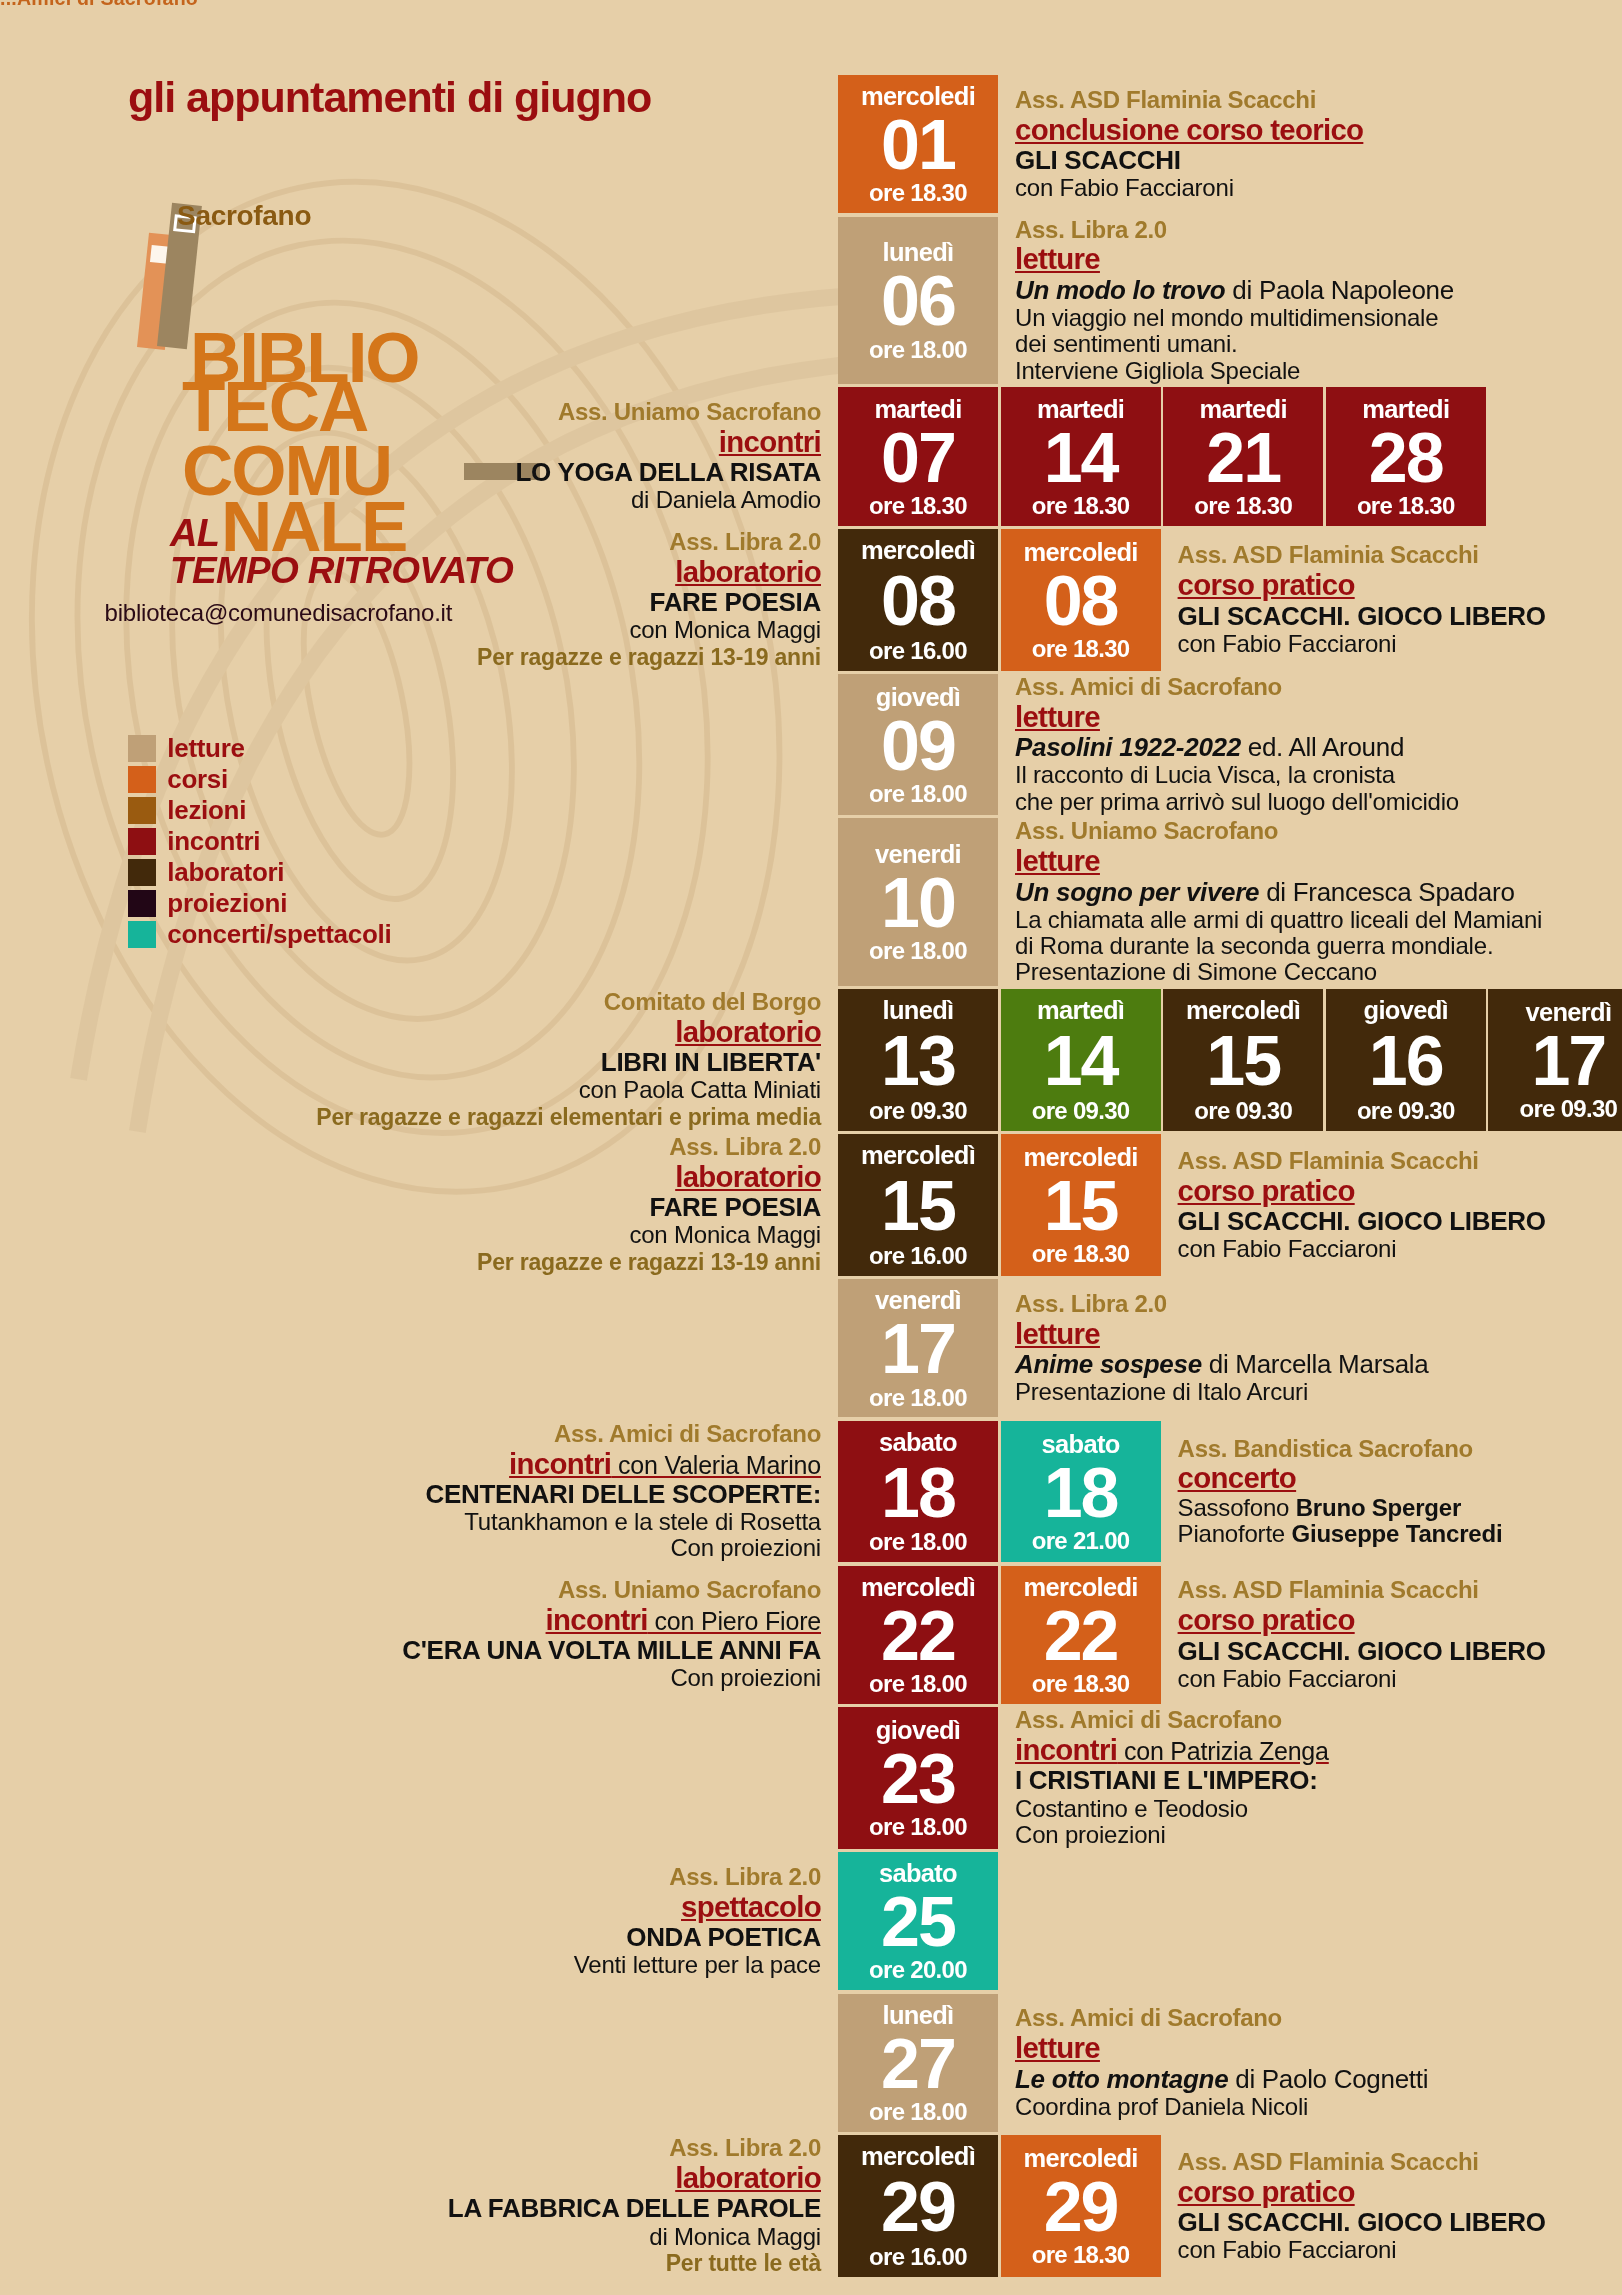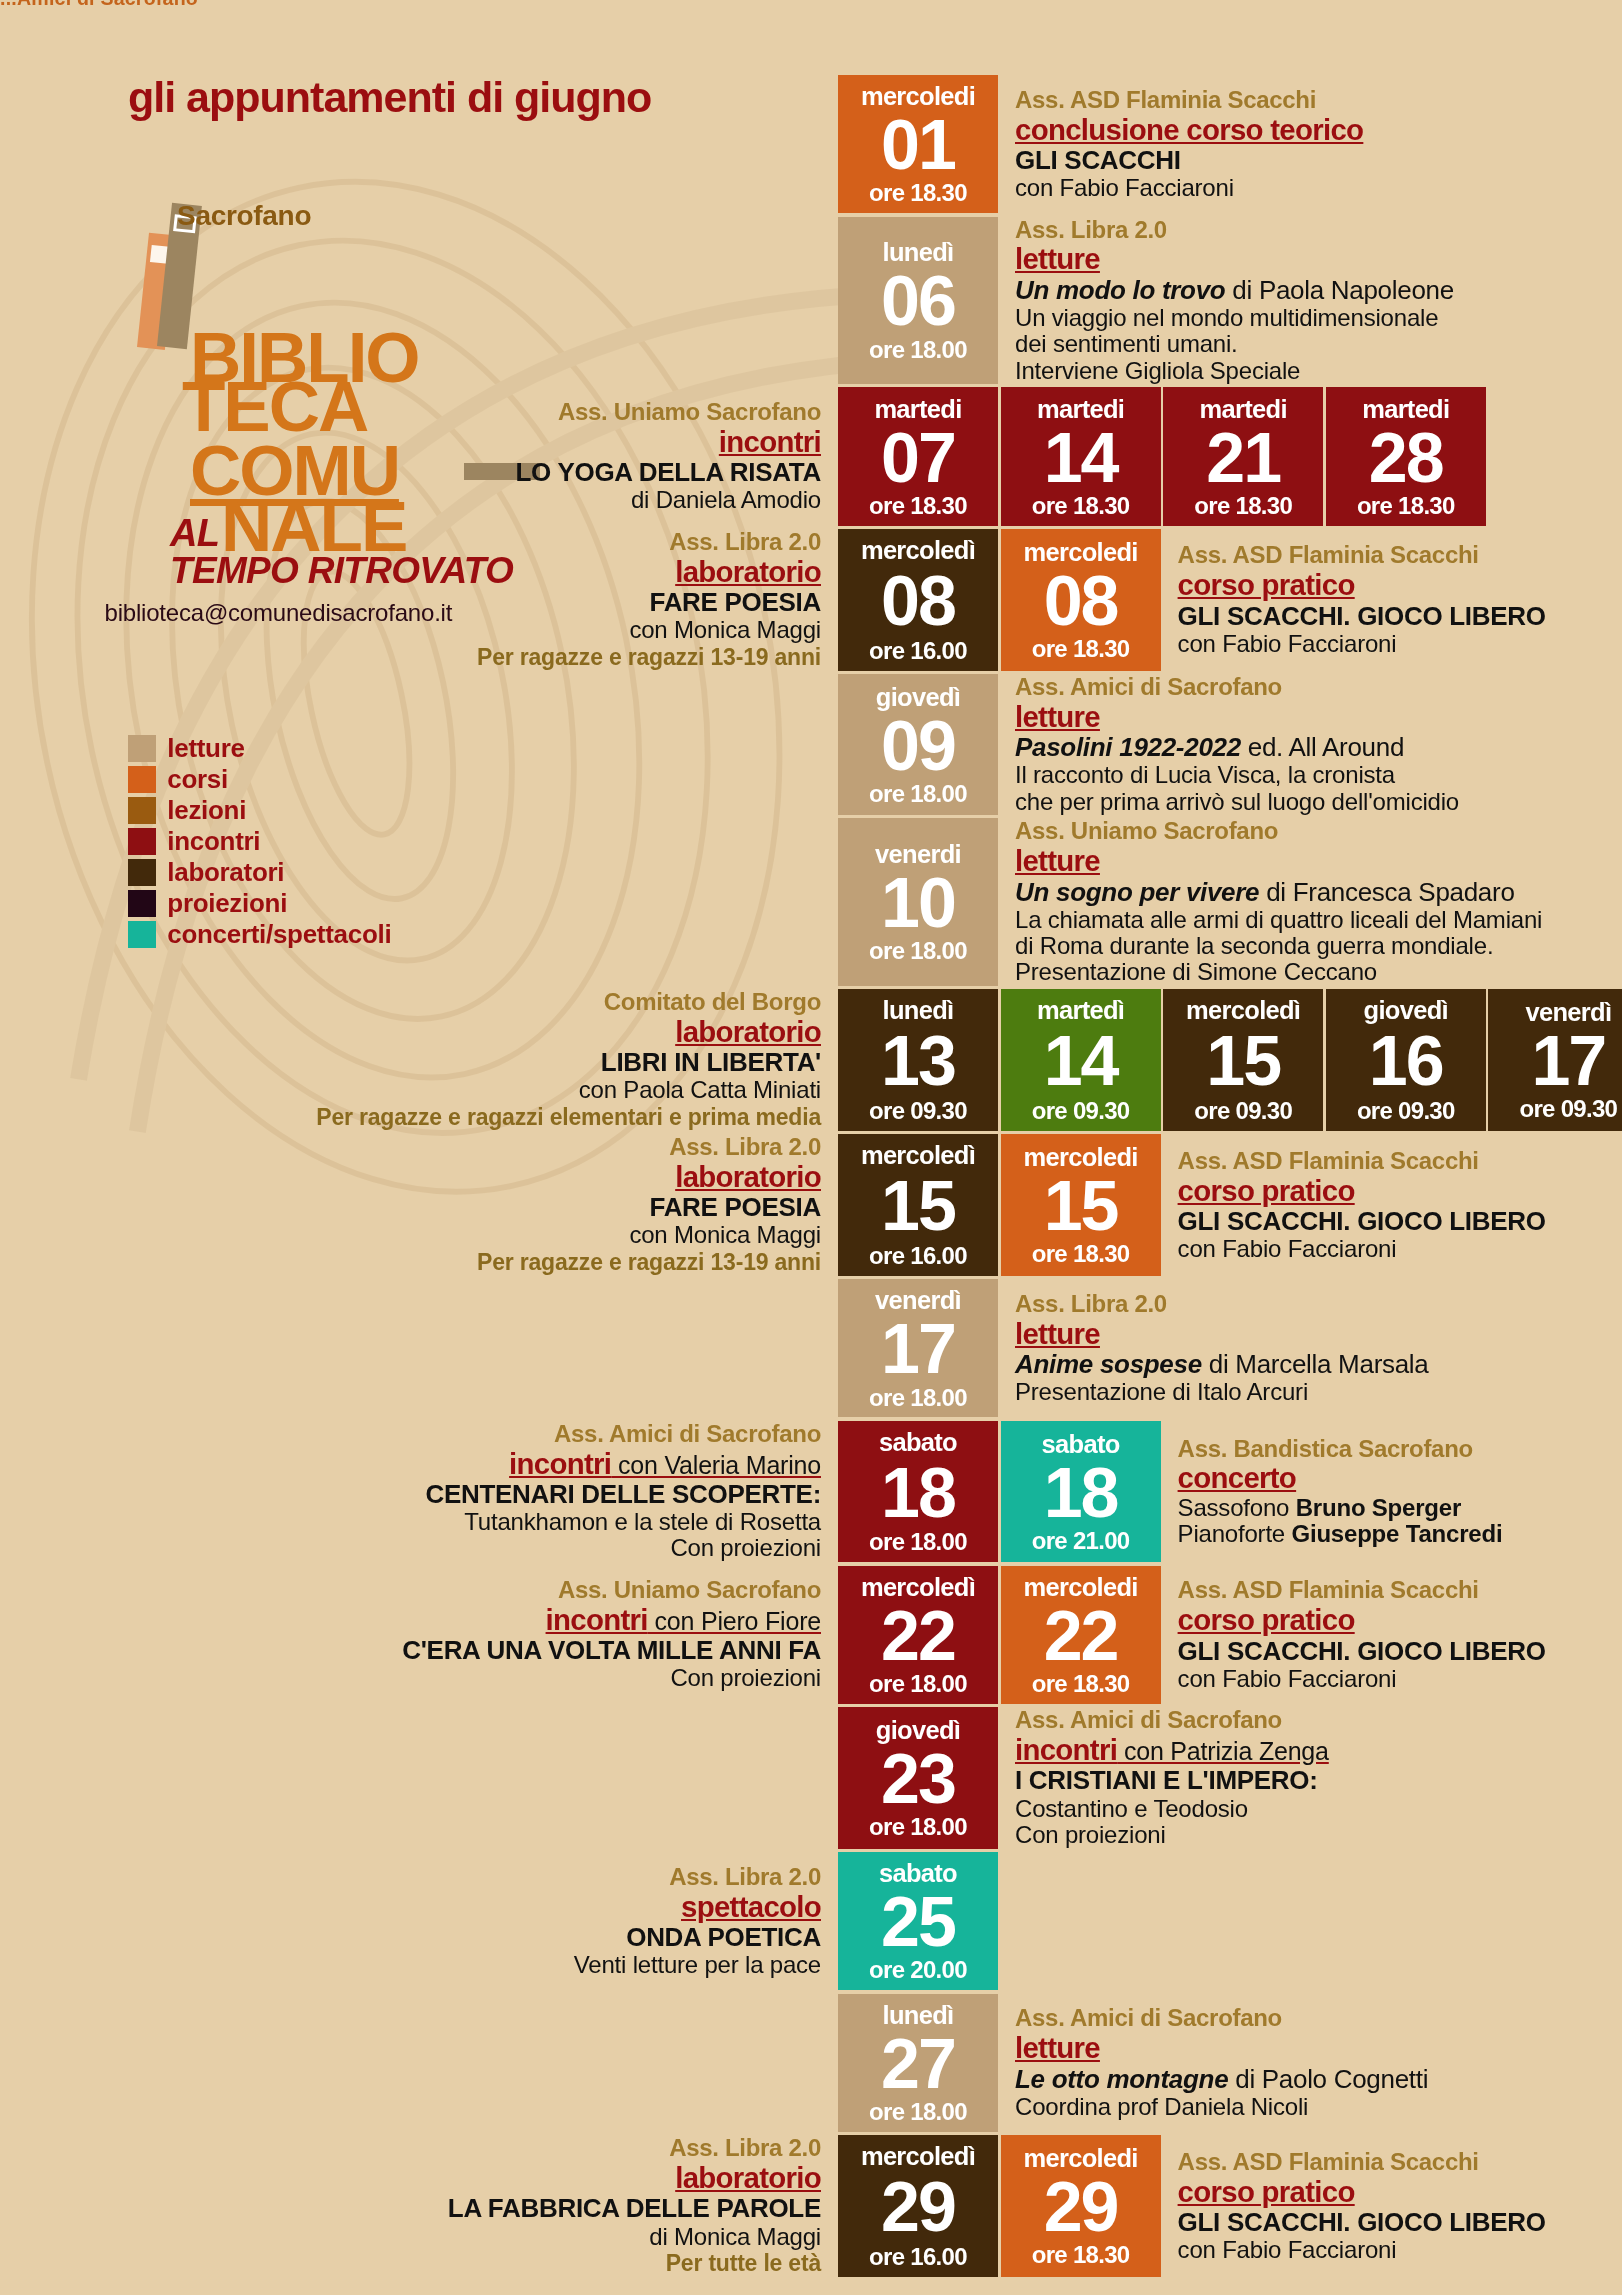--- a/index.html
+++ b/index.html
@@ -37,21 +37,21 @@
      background:#9c8560;transform:rotate(6deg);transform-origin:bottom left;}
   .logo-book-b i{position:absolute;left:3.9px;top:10.5px;width:22px;height:17px;
      background:#9c8560;border:3.3px solid #ffffff;display:block;box-sizing:border-box;}
   .sacrofano-lbl{position:absolute;left:79px;top:-16.4px;color:#8a5a12;
      font-weight:bold;font-size:28px;letter-spacing:-0.3px;}
   .logo-l1,.logo-l2,.logo-l3,.logo-l4{
      position:absolute;color:#d4761a;font-weight:bold;letter-spacing:-2px;
      font-size:71px;line-height:.88;}
   .logo-l1{left:92px;top:111px;}
   .logo-l2{left:84px;top:160px;}
-  .logo-l3{left:92px;top:224px;text-decoration:underline;}
+  .logo-l3{left:84px;top:224px;}
   .logo-l4{left:123px;top:280px;}
   .logo-al{position:absolute;left:72px;top:296px;color:#9b0e10;font-weight:bold;
      font-size:38px;font-style:italic;letter-spacing:-0.7px;}
   .logo-tempo{position:absolute;left:72px;top:334px;color:#9b0e10;font-weight:bold;
      font-size:37px;font-style:italic;letter-spacing:-0.7px;white-space:nowrap;}
   .logo-mark{position:absolute;left:366px;top:247px;width:76px;height:17px;background:#9c8560;}
   .logo-email{position:absolute;left:6.5px;top:383px;color:#2a0a16;font-size:24px;
      letter-spacing:-0.2px;white-space:nowrap;}
 
   

